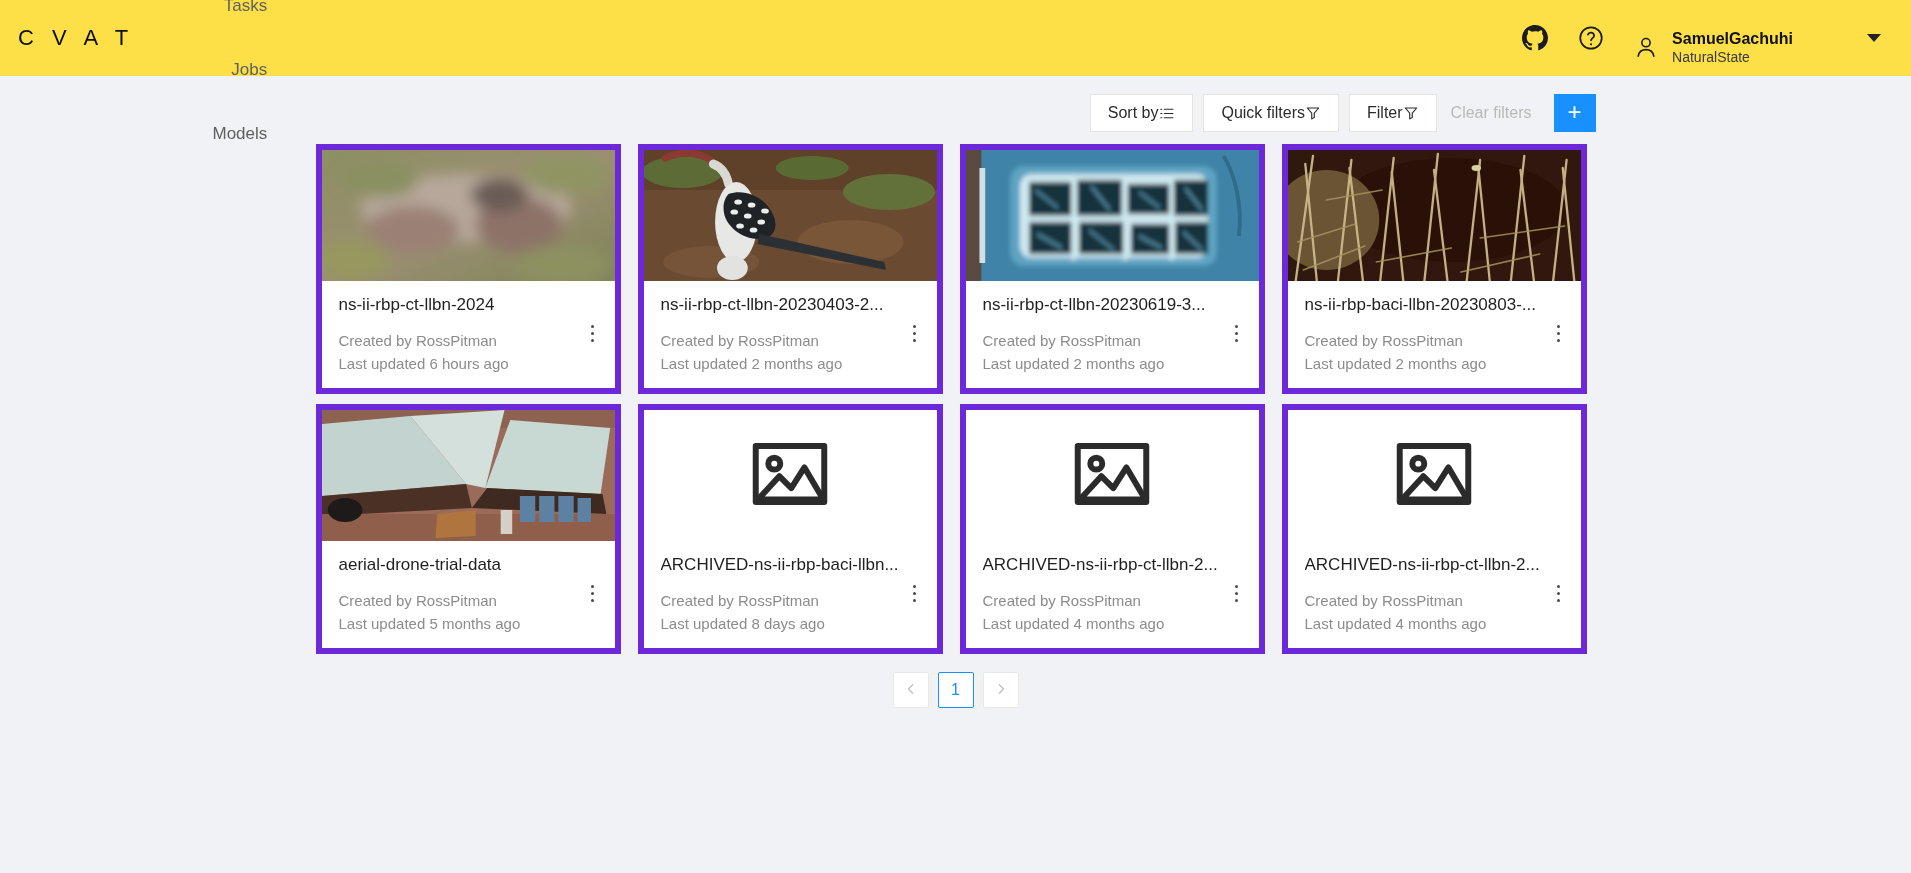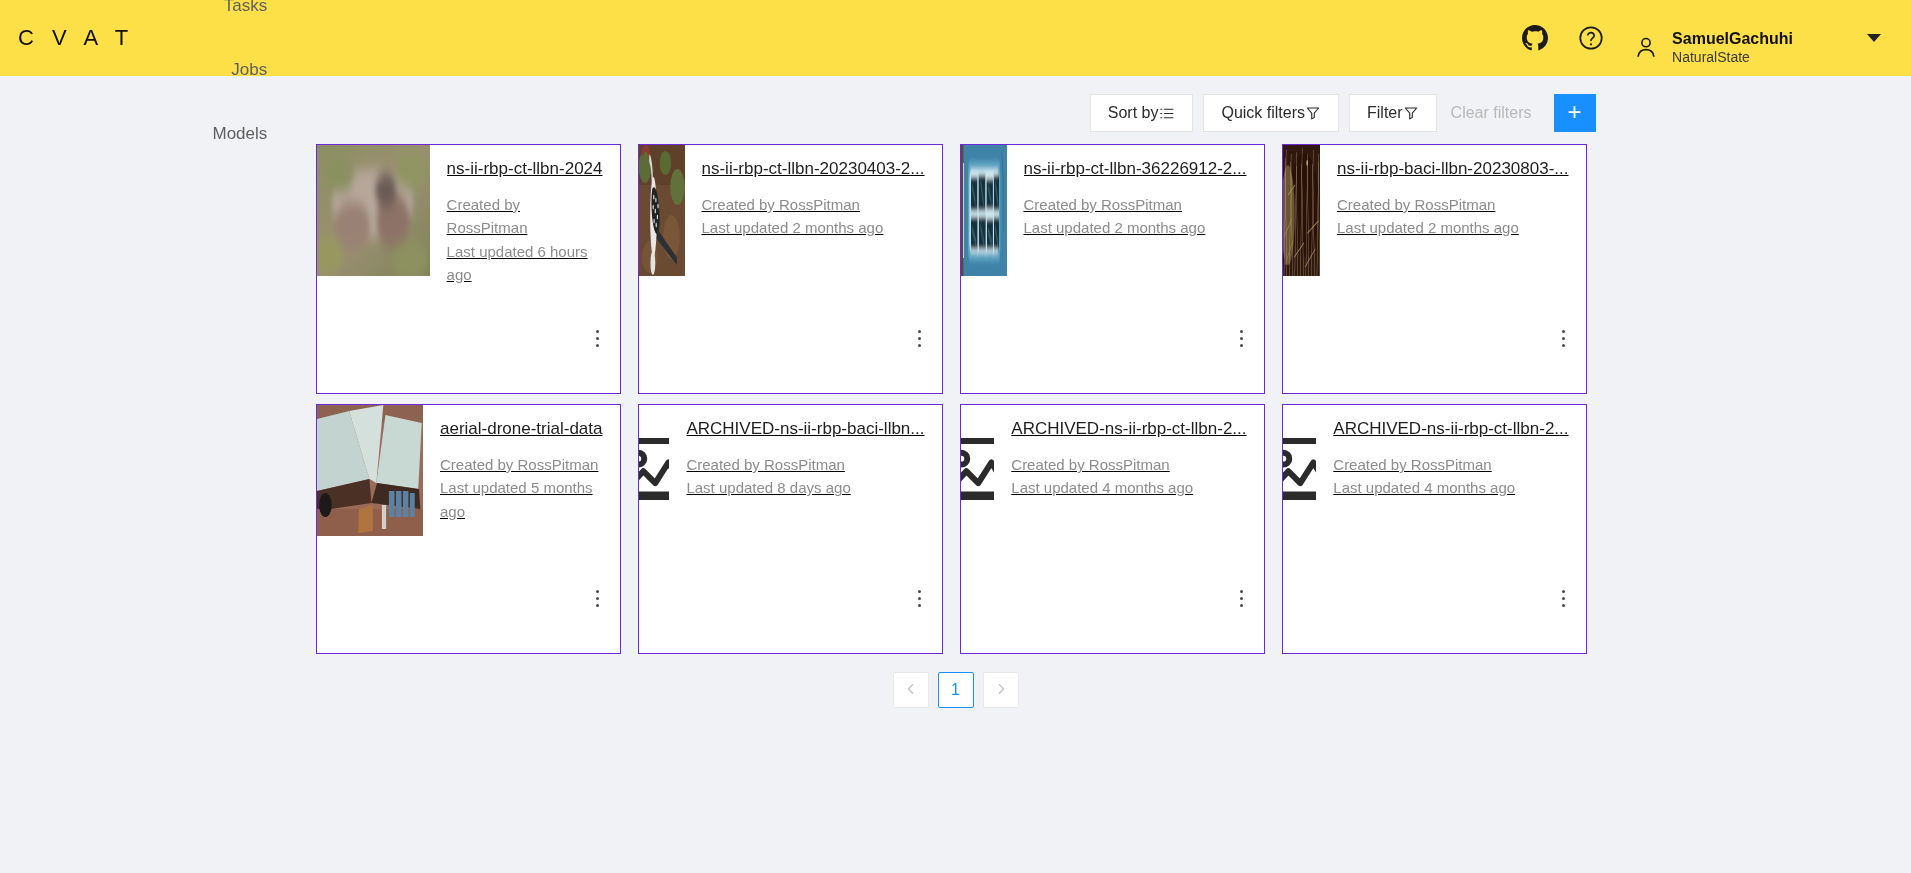--- a/index.html
+++ b/index.html
@@ -173,24 +173,23 @@
     margin-top: 12px;
     display: grid;
     grid-template-columns: repeat(4, 305px);
     gap: 10px 17px;
   }
   .card {
     background: #fff;
     width: 305px;
     height: 250px;
     display: flex;
-    flex-direction: row;
-    cursor: pointer;
-    border: 1px solid #6d28d9;
-    text-decoration: underline;
+    flex-direction: column;
+    cursor: pointer;
+    border: 6px solid #6d28d9;
   }
   .card-thumb {
     height: 131px;
     width: 100%;
     overflow: hidden;
     position: relative;
     background: #fff;
     display: flex;
     align-items: center;
     justify-content: center;
@@ -450,21 +449,21 @@
               <path d="M112 24v86M166 24v86M214 24v86M60 68h192"></path>
             </g>
             <g stroke="#6fb5d0" stroke-width="2" fill="none" opacity="0.85">
               <path d="M72 40l24 18M130 36l20 24M180 42l22 16M228 38l18 22M74 84l26 14M128 80l26 20M180 86l24 12M226 82l20 18"></path>
             </g>
           </g>
           <path d="M268 6c12 18 20 50 16 80" stroke="#2f6b8b" stroke-width="4" fill="none"></path>
         </svg>
       </div>
       <div class="card-body">
-        <div class="card-title">ns-ii-rbp-ct-llbn-36226912-2...</div>
+        <div class="card-title">ns-ii-rbp-ct-llbn-20230619-3...</div>
         <div class="card-meta">Created by RossPitman</div>
         <div class="card-meta">Last updated 2 months ago</div>
         <div class="card-menu">
             <i></i>
             <i></i>
             <i></i>
           </div>
       </div>
     </div>
 

